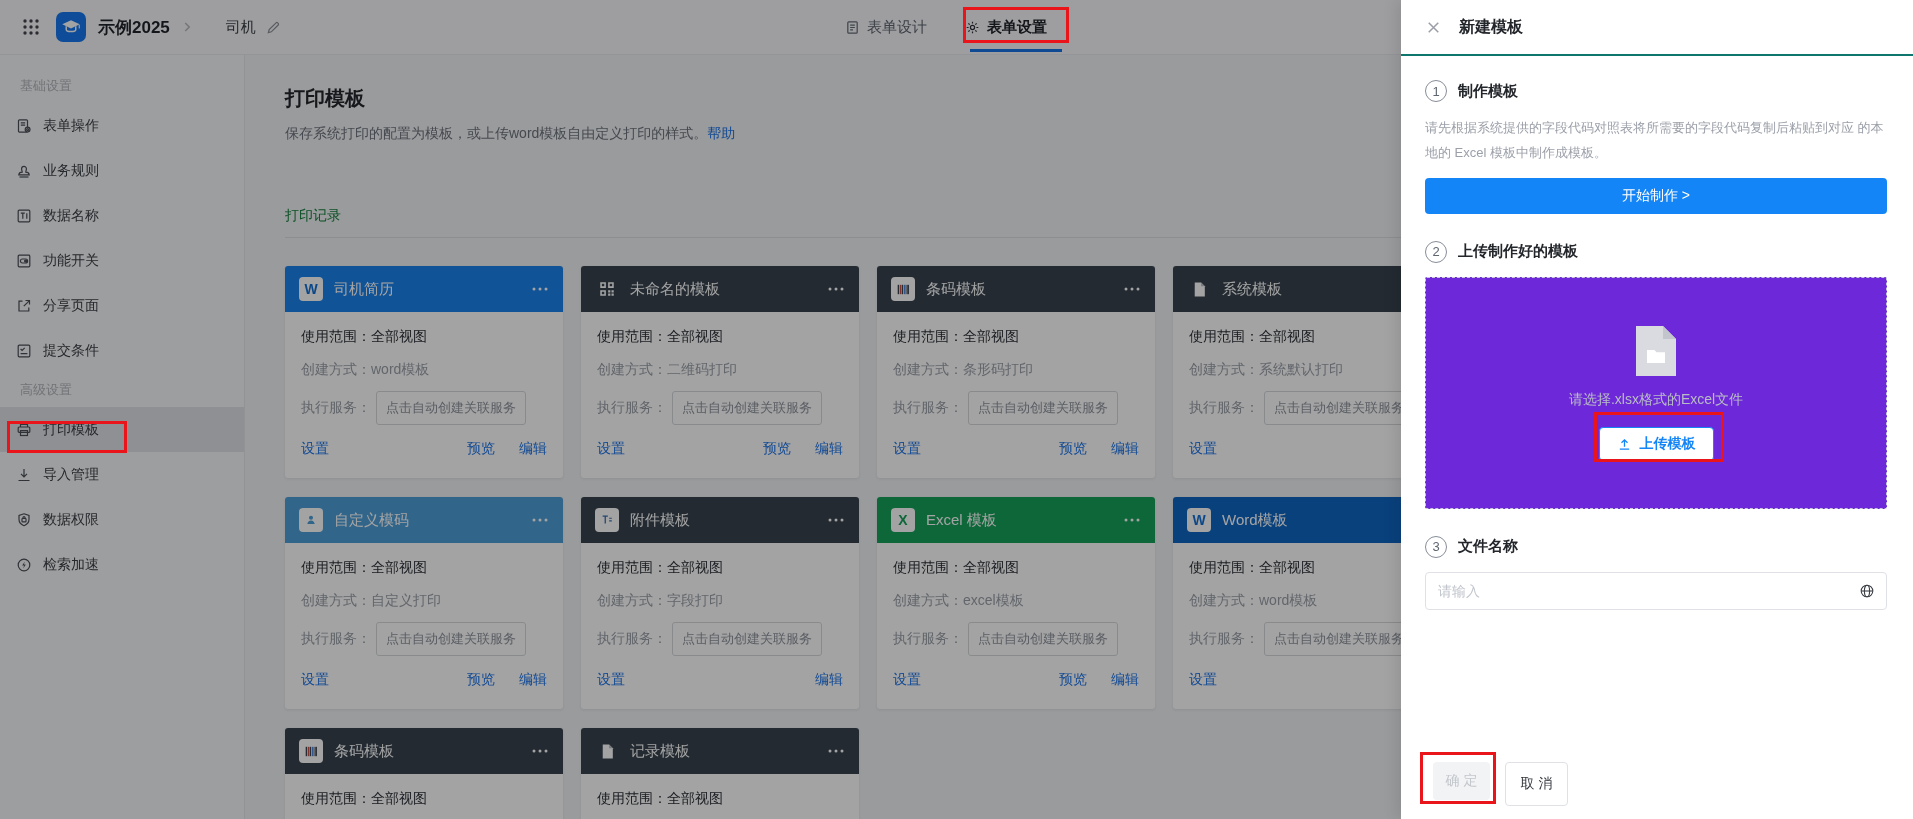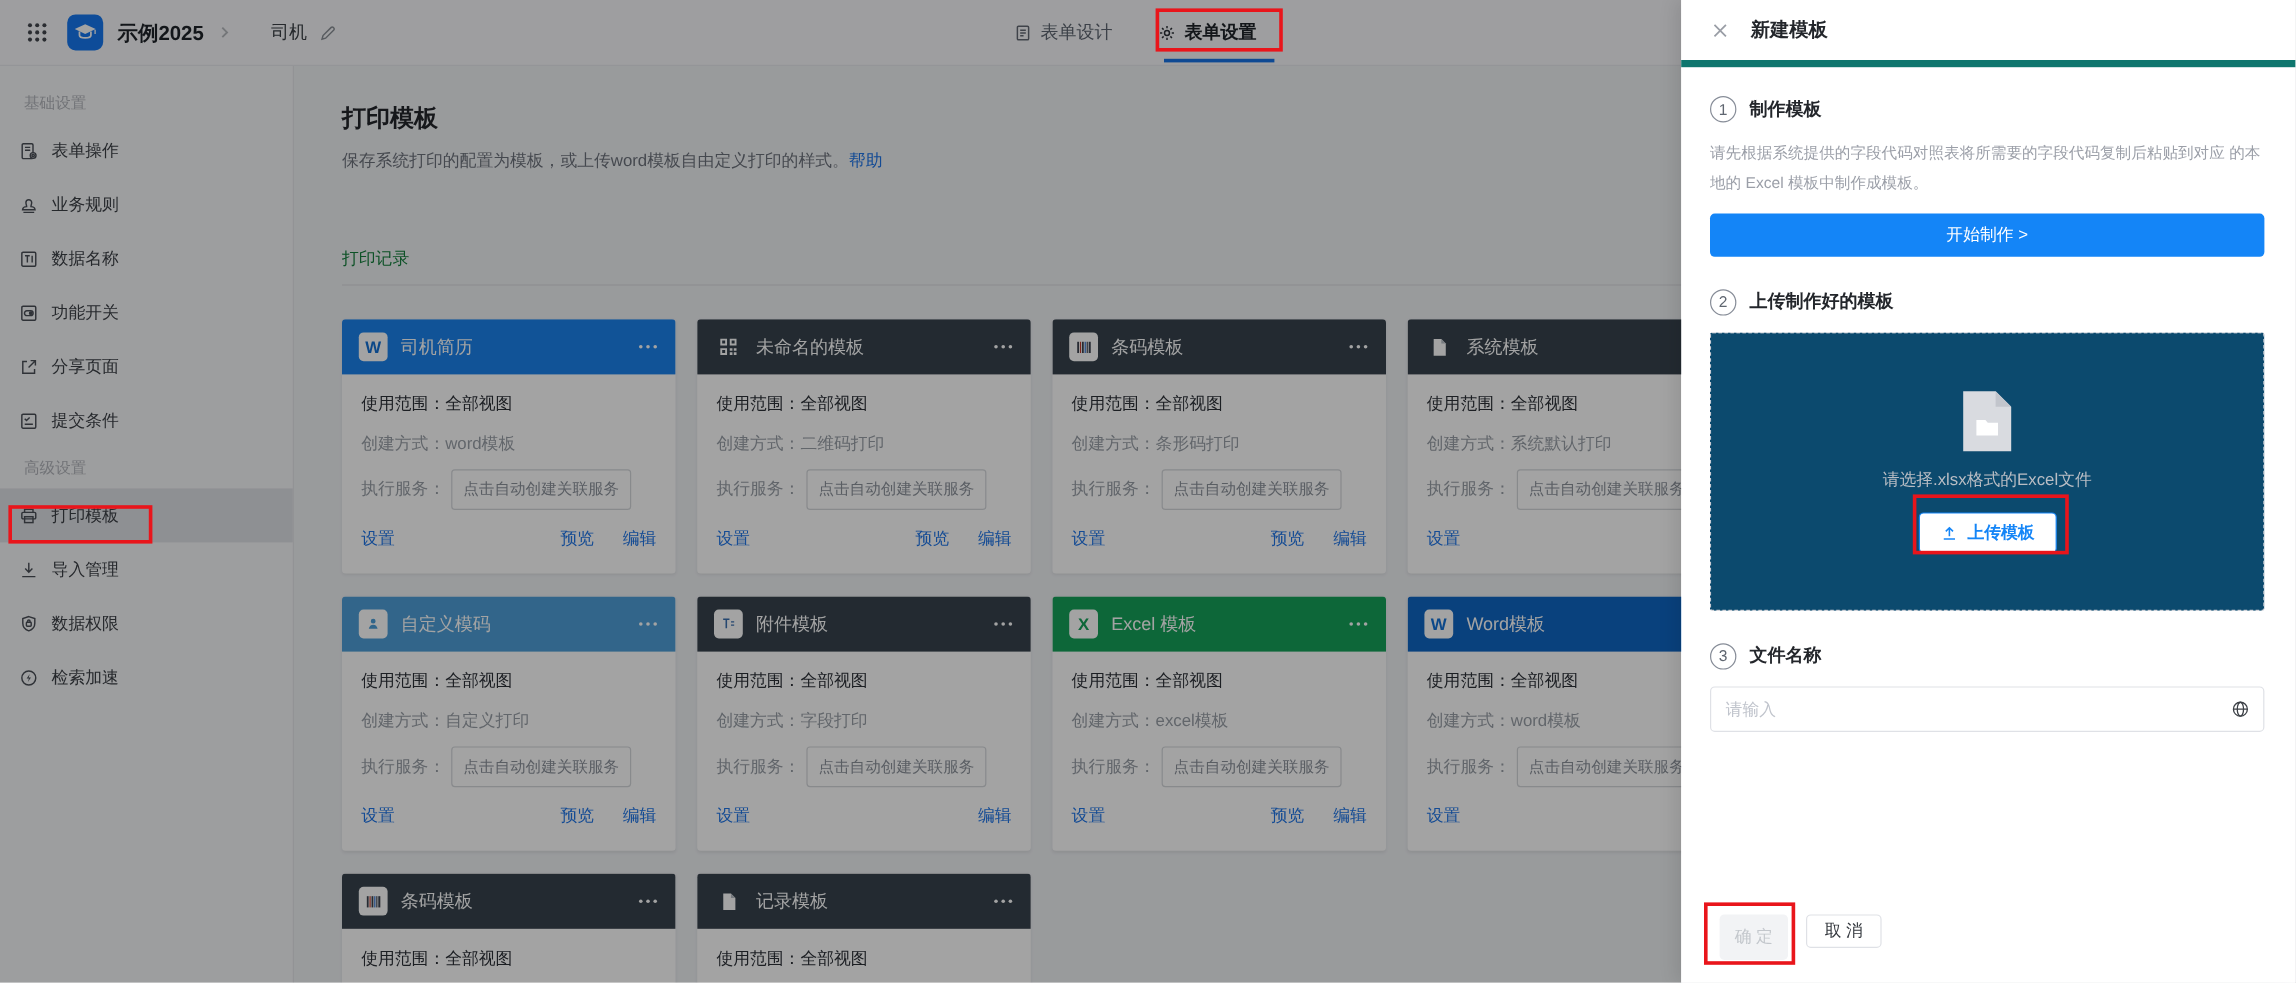--- a/index.html
+++ b/index.html
@@ -62,47 +62,47 @@
   .clink:first-child { margin-left:0; }
 
   
   .dim-overlay { position:absolute; left:0; top:0; width:1401px; height:819px;
     background:rgba(0,0,0,.36); z-index:10; }
 
   
   .drawer { position:absolute; left:1401px; top:0; width:512px; height:819px; background:#fff;
     z-index:20; box-shadow:-4px 0 14px rgba(0,0,0,.10); }
   .drawer-header { height:56px; display:flex; align-items:center; padding:0 24px;
-    border-bottom:6px solid #0f766e; gap:17px; }
+    border-bottom:2px solid #0f766e; gap:17px; }
   .drawer-title { font-size:16px; font-weight:bold; color:#23262b; }
   .drawer-body { padding:24px 26px 0 24px; }
   .step-head { display:flex; align-items:center; gap:11px; }
   .step-num { width:22px; height:22px; border-radius:50%; border:1px solid #878d98; color:#5f6670;
     font-size:13px; display:flex; align-items:center; justify-content:center; flex:0 0 22px; }
   .step-title { font-size:15px; font-weight:bold; color:#23262b; }
   .step-desc { margin-top:13px; font-size:13px; color:#9b9fa8; line-height:1.95; }
   .start-btn { margin-top:12px; width:462px; height:36px; background:#1485f7; color:#fff; border:none;
     border-radius:4px; font-size:14px; cursor:pointer; font-family:inherit; }
   .step2 { margin-top:27px; }
   .upload-area { margin-top:14px; width:462px; height:232px; border:1px dashed #c9ccd4; border-radius:2px;
-    display:flex; flex-direction:column; align-items:center; justify-content:center; background:#0c4a6e; }
+    display:flex; flex-direction:column; align-items:center; justify-content:center; background:#6d28d9; }
   .upload-hint { margin-top:13px; font-size:14px; color:#b9bdc4; }
   .upload-btn { margin-top:18px; display:inline-flex; align-items:center; gap:8px; padding:7px 17px;
     border:1px solid #1485f7; color:#1485f7; background:#fff; border-radius:4px; font-size:14px;
     cursor:pointer; font-family:inherit;font-weight:bold; }
   .step3 { margin-top:27px; }
   .name-input-wrap { margin-top:14px; position:relative; width:462px; }
   .name-input { width:462px; height:38px; border:1px solid #dfe1e6; border-radius:4px;
     padding:0 38px 0 12px; font-size:14px; color:#33373d; font-family:inherit; outline:none; }
   .name-input::placeholder { color:#c0c4cc; }
   .globe { position:absolute; right:12px; top:11px; cursor:pointer; }
   .drawer-footer { position:absolute; left:32px; top:762px; display:flex; gap:15px; }
   .btn-confirm { min-width:57px; height:38px; background:#f2f3f5; color:#c3c7cc; border:none;
     border-radius:4px; font-size:14px; cursor:not-allowed; font-family:inherit; }
-  .btn-cancel { min-width:63px; height:28px; background:#fff; color:#33373d; border:1px solid #dfe1e6;
+  .btn-cancel { min-width:63px; height:44px; background:#fff; color:#33373d; border:1px solid #dfe1e6;
     border-radius:4px; font-size:14px; cursor:pointer; font-family:inherit; }
 
   
   .anno { position:absolute; border:3px solid #e9151b; z-index:40; pointer-events:none; }
   .anno-tab      { left:963px;  top:7px;   width:106px; height:36px; }
   .anno-sidebar  { left:7px;    top:421px; width:120px; height:32px; }
   .anno-upload   { left:1594px; top:412px; width:130px; height:50px; }
   .anno-confirm  { left:1420px; top:752px; width:76px;  height:52px; }
 </style>
 </head>

